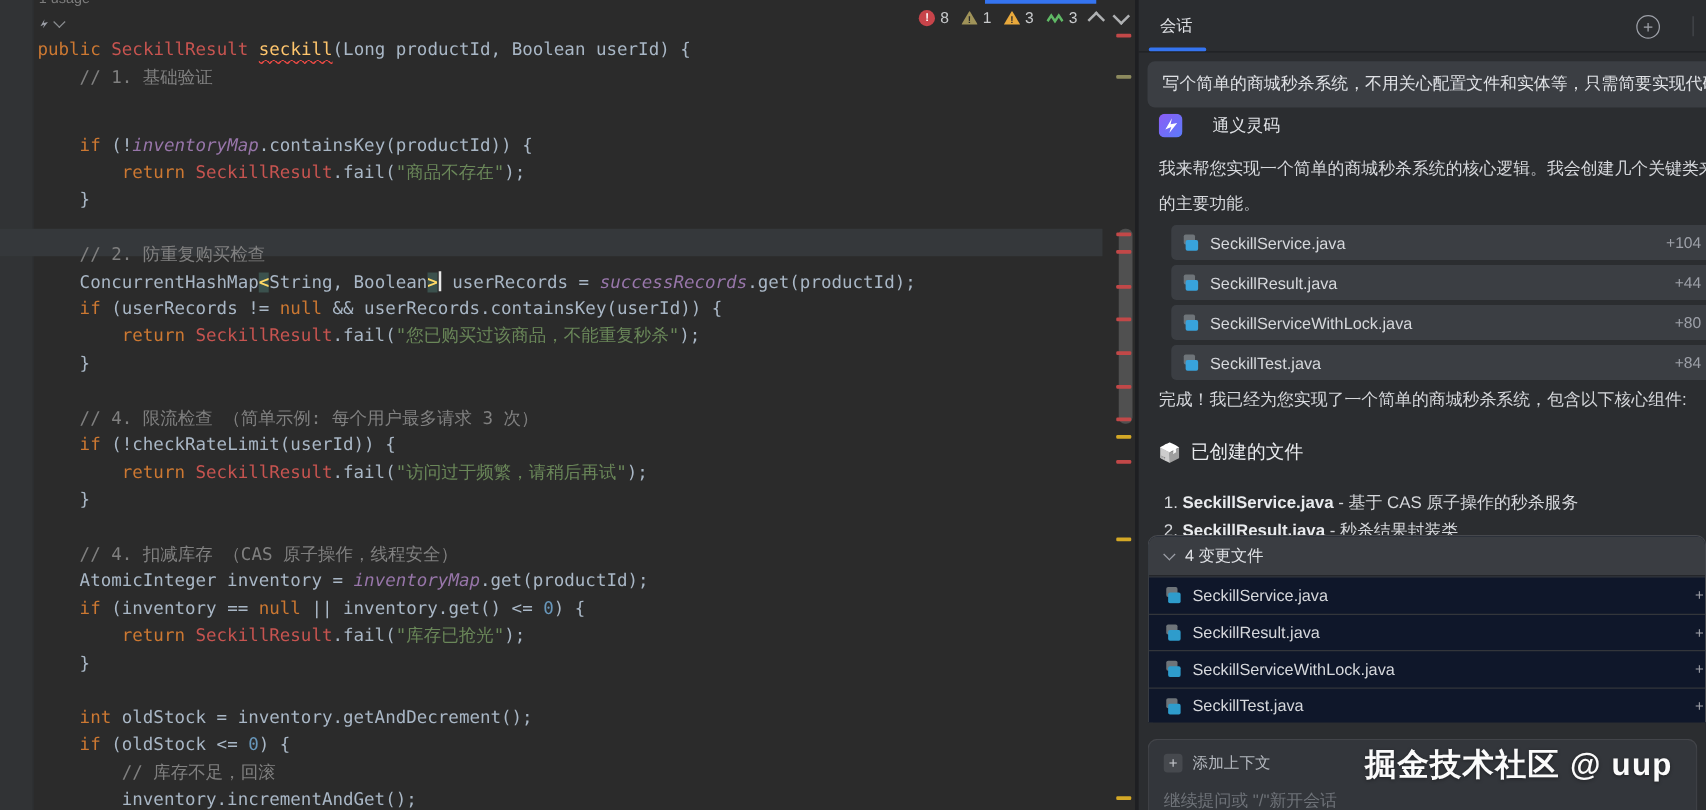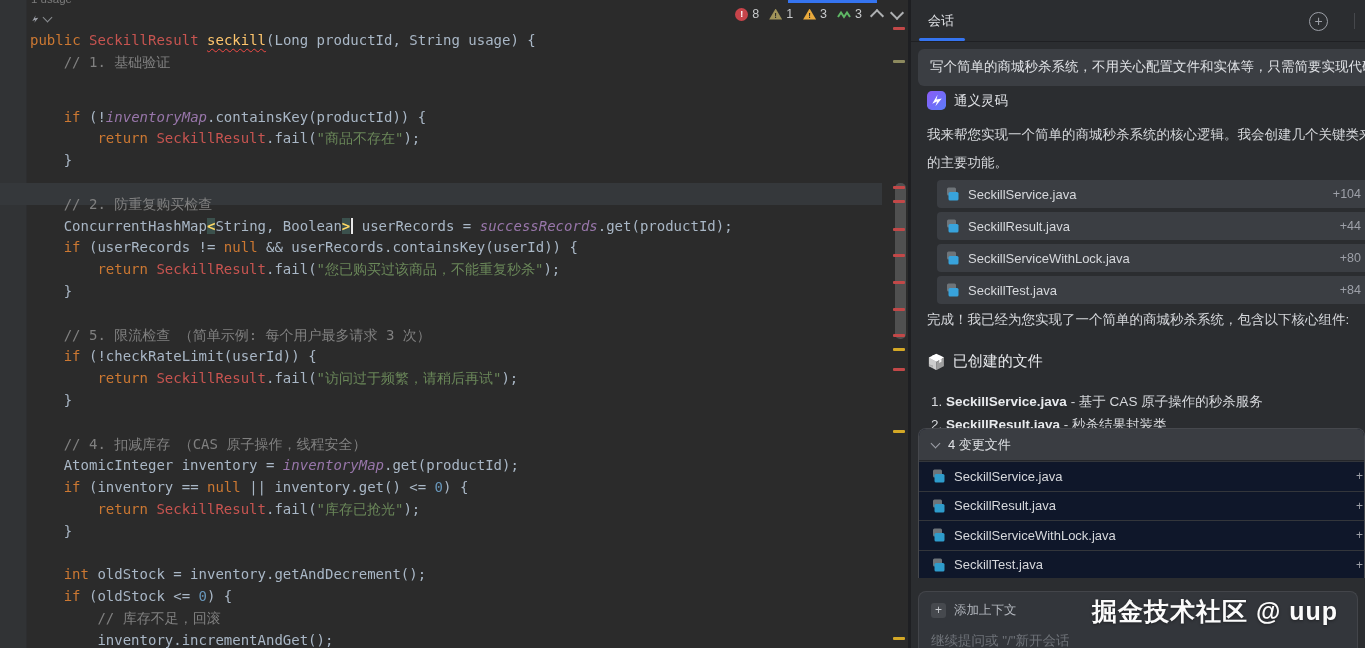--- a/index.html
+++ b/index.html
@@ -59,21 +59,21 @@
   .tabbar{position:absolute;left:0;top:0;right:0;height:41px;border-bottom:1px solid #1f2023;}
   .tab-label{position:absolute;left:17px;top:0;height:26px;line-height:41px;font-size:13px;color:#dfe1e5;}
   .tab-underline{position:absolute;left:8px;top:38px;width:46px;height:3px;background:#3574f0;border-radius:2px;}
   .plus-circle{position:absolute;left:398px;top:12px;width:19px;height:19px;border:1.4px solid #9da0a8;
                border-radius:50%;color:#9da0a8;font-size:14px;line-height:17px;text-align:center;box-sizing:border-box;}
   .tab-vdiv{position:absolute;left:443px;top:13px;width:1px;height:16px;background:#46484c;}
 
   .bubble{position:absolute;left:7px;top:49px;right:-20px;height:37px;background:#3b3e43;border-radius:6px;
           padding:9px 12px;box-sizing:border-box;font-size:13.5px;color:#dfe1e5;white-space:nowrap;overflow:hidden;}
 
-  .ai-header{position:absolute;left:16px;top:91px;display:flex;align-items:center;gap:8px;}
+  .ai-header{position:absolute;left:16px;top:91px;display:flex;align-items:center;gap:24px;}
   .ai-name{font-size:13.5px;color:#dfe1e5;}
   .intro{position:absolute;left:16px;top:121px;right:0;font-size:13.5px;color:#d6d8dc;line-height:27.5px;
          white-space:nowrap;overflow:hidden;}
 
   .chips{position:absolute;left:26px;top:180px;right:-12px;}
   .chip{height:28px;margin-bottom:4px;background:#3b3e43;border-radius:4px;display:flex;align-items:center;
         padding:0 16px 0 9px;font-size:13px;color:#d6d8dc;}
   .chip .fname{margin-left:8px;}
   .chip .added{margin-left:auto;color:#9da0a8;font-size:12.5px;}
 
@@ -120,33 +120,33 @@
 
     <div class="usage-hint">1 usage</div>
     <div class="inlay-row">
       <svg width="12" height="12" viewBox="0 0 18 18">
         <path d="M5 12 L10 3.5 L9 8 L14 7 L8 14.5 L9.5 10 Z" fill="#9da0a8"></path>
       </svg>
       <span class="inlay-chevron"></span>
     </div>
 
     <div class="code">
-        <div class="code-line" style="padding-left: 0px;"><span class="tk-kw">public </span><span class="tk-cls">SeckillResult </span><span class="tk-mth">seckill</span><span class="tk-txt">(Long productId, String usage) {</span></div>
+        <div class="code-line" style="padding-left: 0px;"><span class="tk-kw">public </span><span class="tk-cls">SeckillResult </span><span class="tk-mth">seckill</span><span class="tk-txt">(Long productId, Boolean userId) {</span></div>
         <div class="code-line" style="padding-left: 33.7px;"><span class="tk-com">// 1. 基础验证</span></div>
         <div class="code-line" style="padding-left: 33.7px; margin-top: 33px;"><span class="tk-kw">if </span><span class="tk-txt">(!</span><span class="tk-fld">inventoryMap</span><span class="tk-txt">.containsKey(productId)) {</span></div>
         <div class="code-line" style="padding-left: 67.4px;"><span class="tk-kw">return </span><span class="tk-cls">SeckillResult</span><span class="tk-txt">.fail(</span><span class="tk-str">"商品不存在"</span><span class="tk-txt">);</span></div>
         <div class="code-line" style="padding-left: 33.7px;"><span class="tk-txt">}</span></div>
         <div class="code-line" style="padding-left: 0px;"></div>
         <div class="code-line" style="padding-left: 33.7px;"><span class="tk-com">// 2. 防重复购买检查</span></div>
         <div class="code-line" style="padding-left: 33.7px;"><span class="tk-txt">ConcurrentHashMap</span><span class="tk-brk">&lt;</span><span class="tk-txt">String, Boolean</span><span class="tk-brk">&gt;</span><span class="tk-cur"></span><span class="tk-txt"> userRecords = </span><span class="tk-fld">successRecords</span><span class="tk-txt">.get(productId);</span></div>
         <div class="code-line" style="padding-left: 33.7px;"><span class="tk-kw">if </span><span class="tk-txt">(userRecords != </span><span class="tk-kw">null</span><span class="tk-txt"> &amp;&amp; userRecords.containsKey(userId)) {</span></div>
         <div class="code-line" style="padding-left: 67.4px;"><span class="tk-kw">return </span><span class="tk-cls">SeckillResult</span><span class="tk-txt">.fail(</span><span class="tk-str">"您已购买过该商品，不能重复秒杀"</span><span class="tk-txt">);</span></div>
         <div class="code-line" style="padding-left: 33.7px;"><span class="tk-txt">}</span></div>
         <div class="code-line" style="padding-left: 0px;"></div>
-        <div class="code-line" style="padding-left: 33.7px;"><span class="tk-com">// 5. 限流检查 （简单示例: 每个用户最多请求 3 次）</span></div>
+        <div class="code-line" style="padding-left: 33.7px;"><span class="tk-com">// 4. 限流检查 （简单示例: 每个用户最多请求 3 次）</span></div>
         <div class="code-line" style="padding-left: 33.7px;"><span class="tk-kw">if </span><span class="tk-txt">(!checkRateLimit(userId)) {</span></div>
         <div class="code-line" style="padding-left: 67.4px;"><span class="tk-kw">return </span><span class="tk-cls">SeckillResult</span><span class="tk-txt">.fail(</span><span class="tk-str">"访问过于频繁，请稍后再试"</span><span class="tk-txt">);</span></div>
         <div class="code-line" style="padding-left: 33.7px;"><span class="tk-txt">}</span></div>
         <div class="code-line" style="padding-left: 0px;"></div>
         <div class="code-line" style="padding-left: 33.7px;"><span class="tk-com">// 4. 扣减库存 （CAS 原子操作，线程安全）</span></div>
         <div class="code-line" style="padding-left: 33.7px;"><span class="tk-txt">AtomicInteger inventory = </span><span class="tk-fld">inventoryMap</span><span class="tk-txt">.get(productId);</span></div>
         <div class="code-line" style="padding-left: 33.7px;"><span class="tk-kw">if </span><span class="tk-txt">(inventory == </span><span class="tk-kw">null</span><span class="tk-txt"> || inventory.get() &lt;= </span><span class="tk-num">0</span><span class="tk-txt">) {</span></div>
         <div class="code-line" style="padding-left: 67.4px;"><span class="tk-kw">return </span><span class="tk-cls">SeckillResult</span><span class="tk-txt">.fail(</span><span class="tk-str">"库存已抢光"</span><span class="tk-txt">);</span></div>
         <div class="code-line" style="padding-left: 33.7px;"><span class="tk-txt">}</span></div>
         <div class="code-line" style="padding-left: 0px;"></div>

